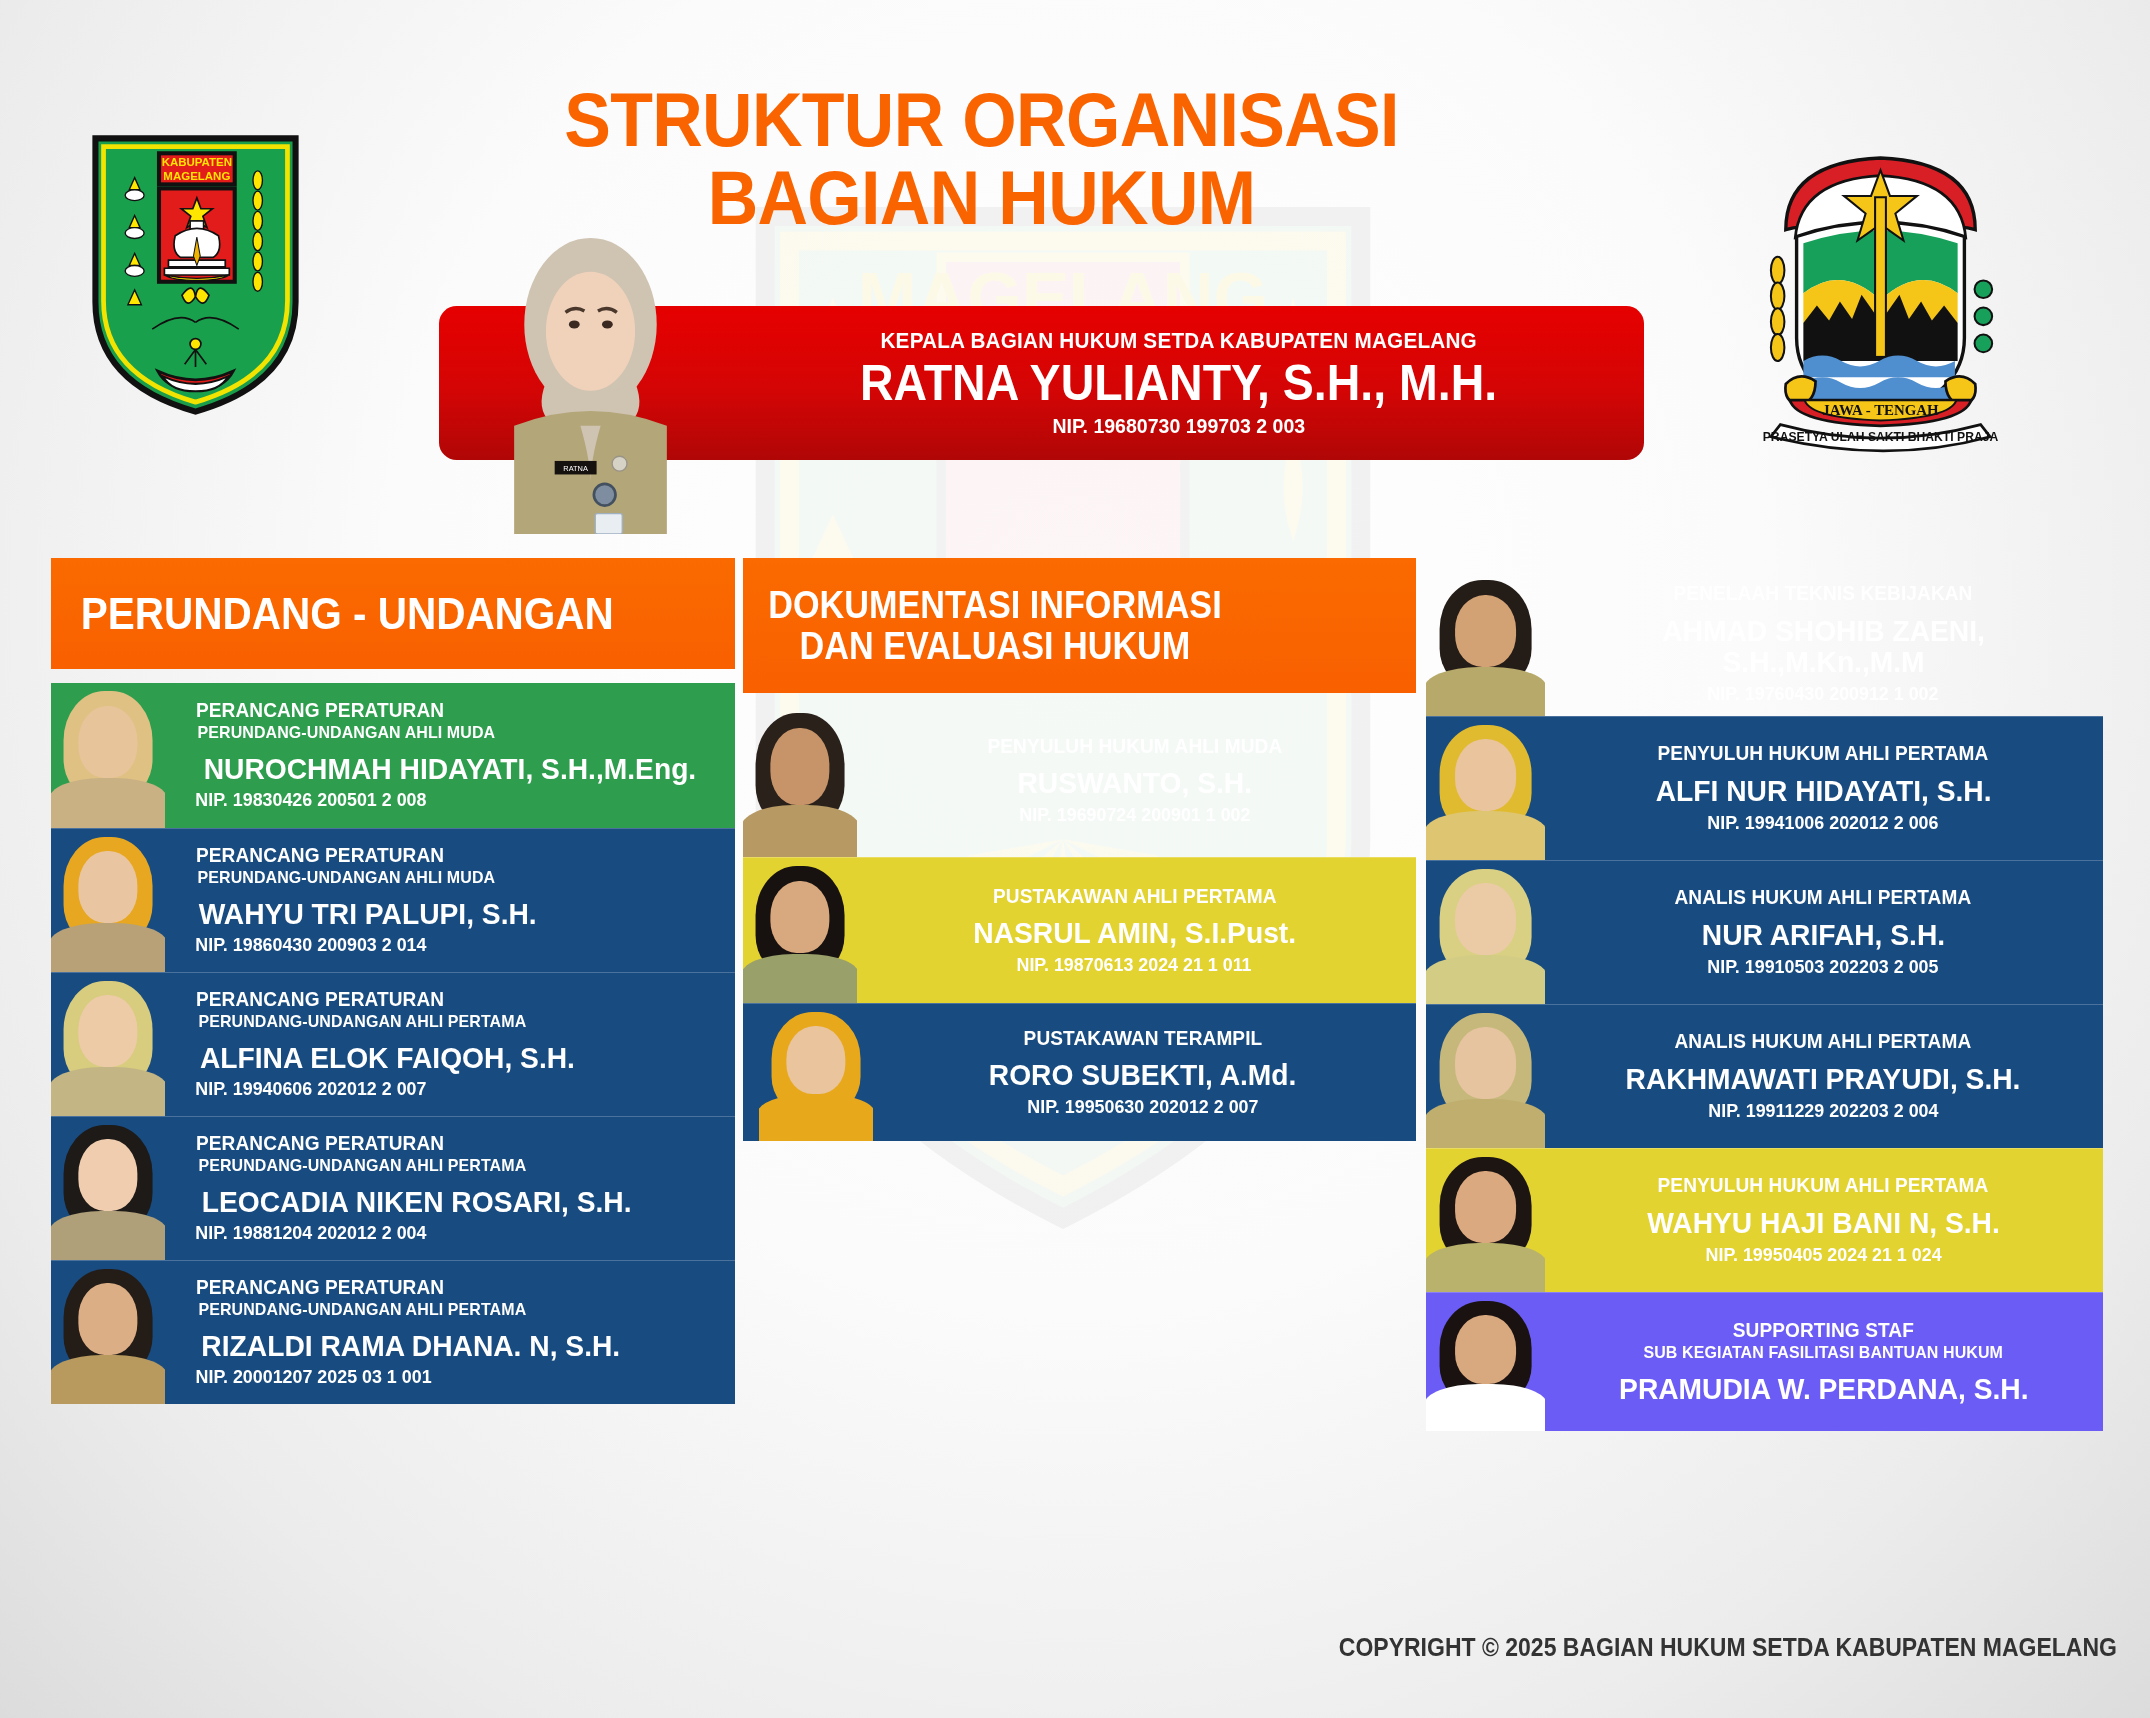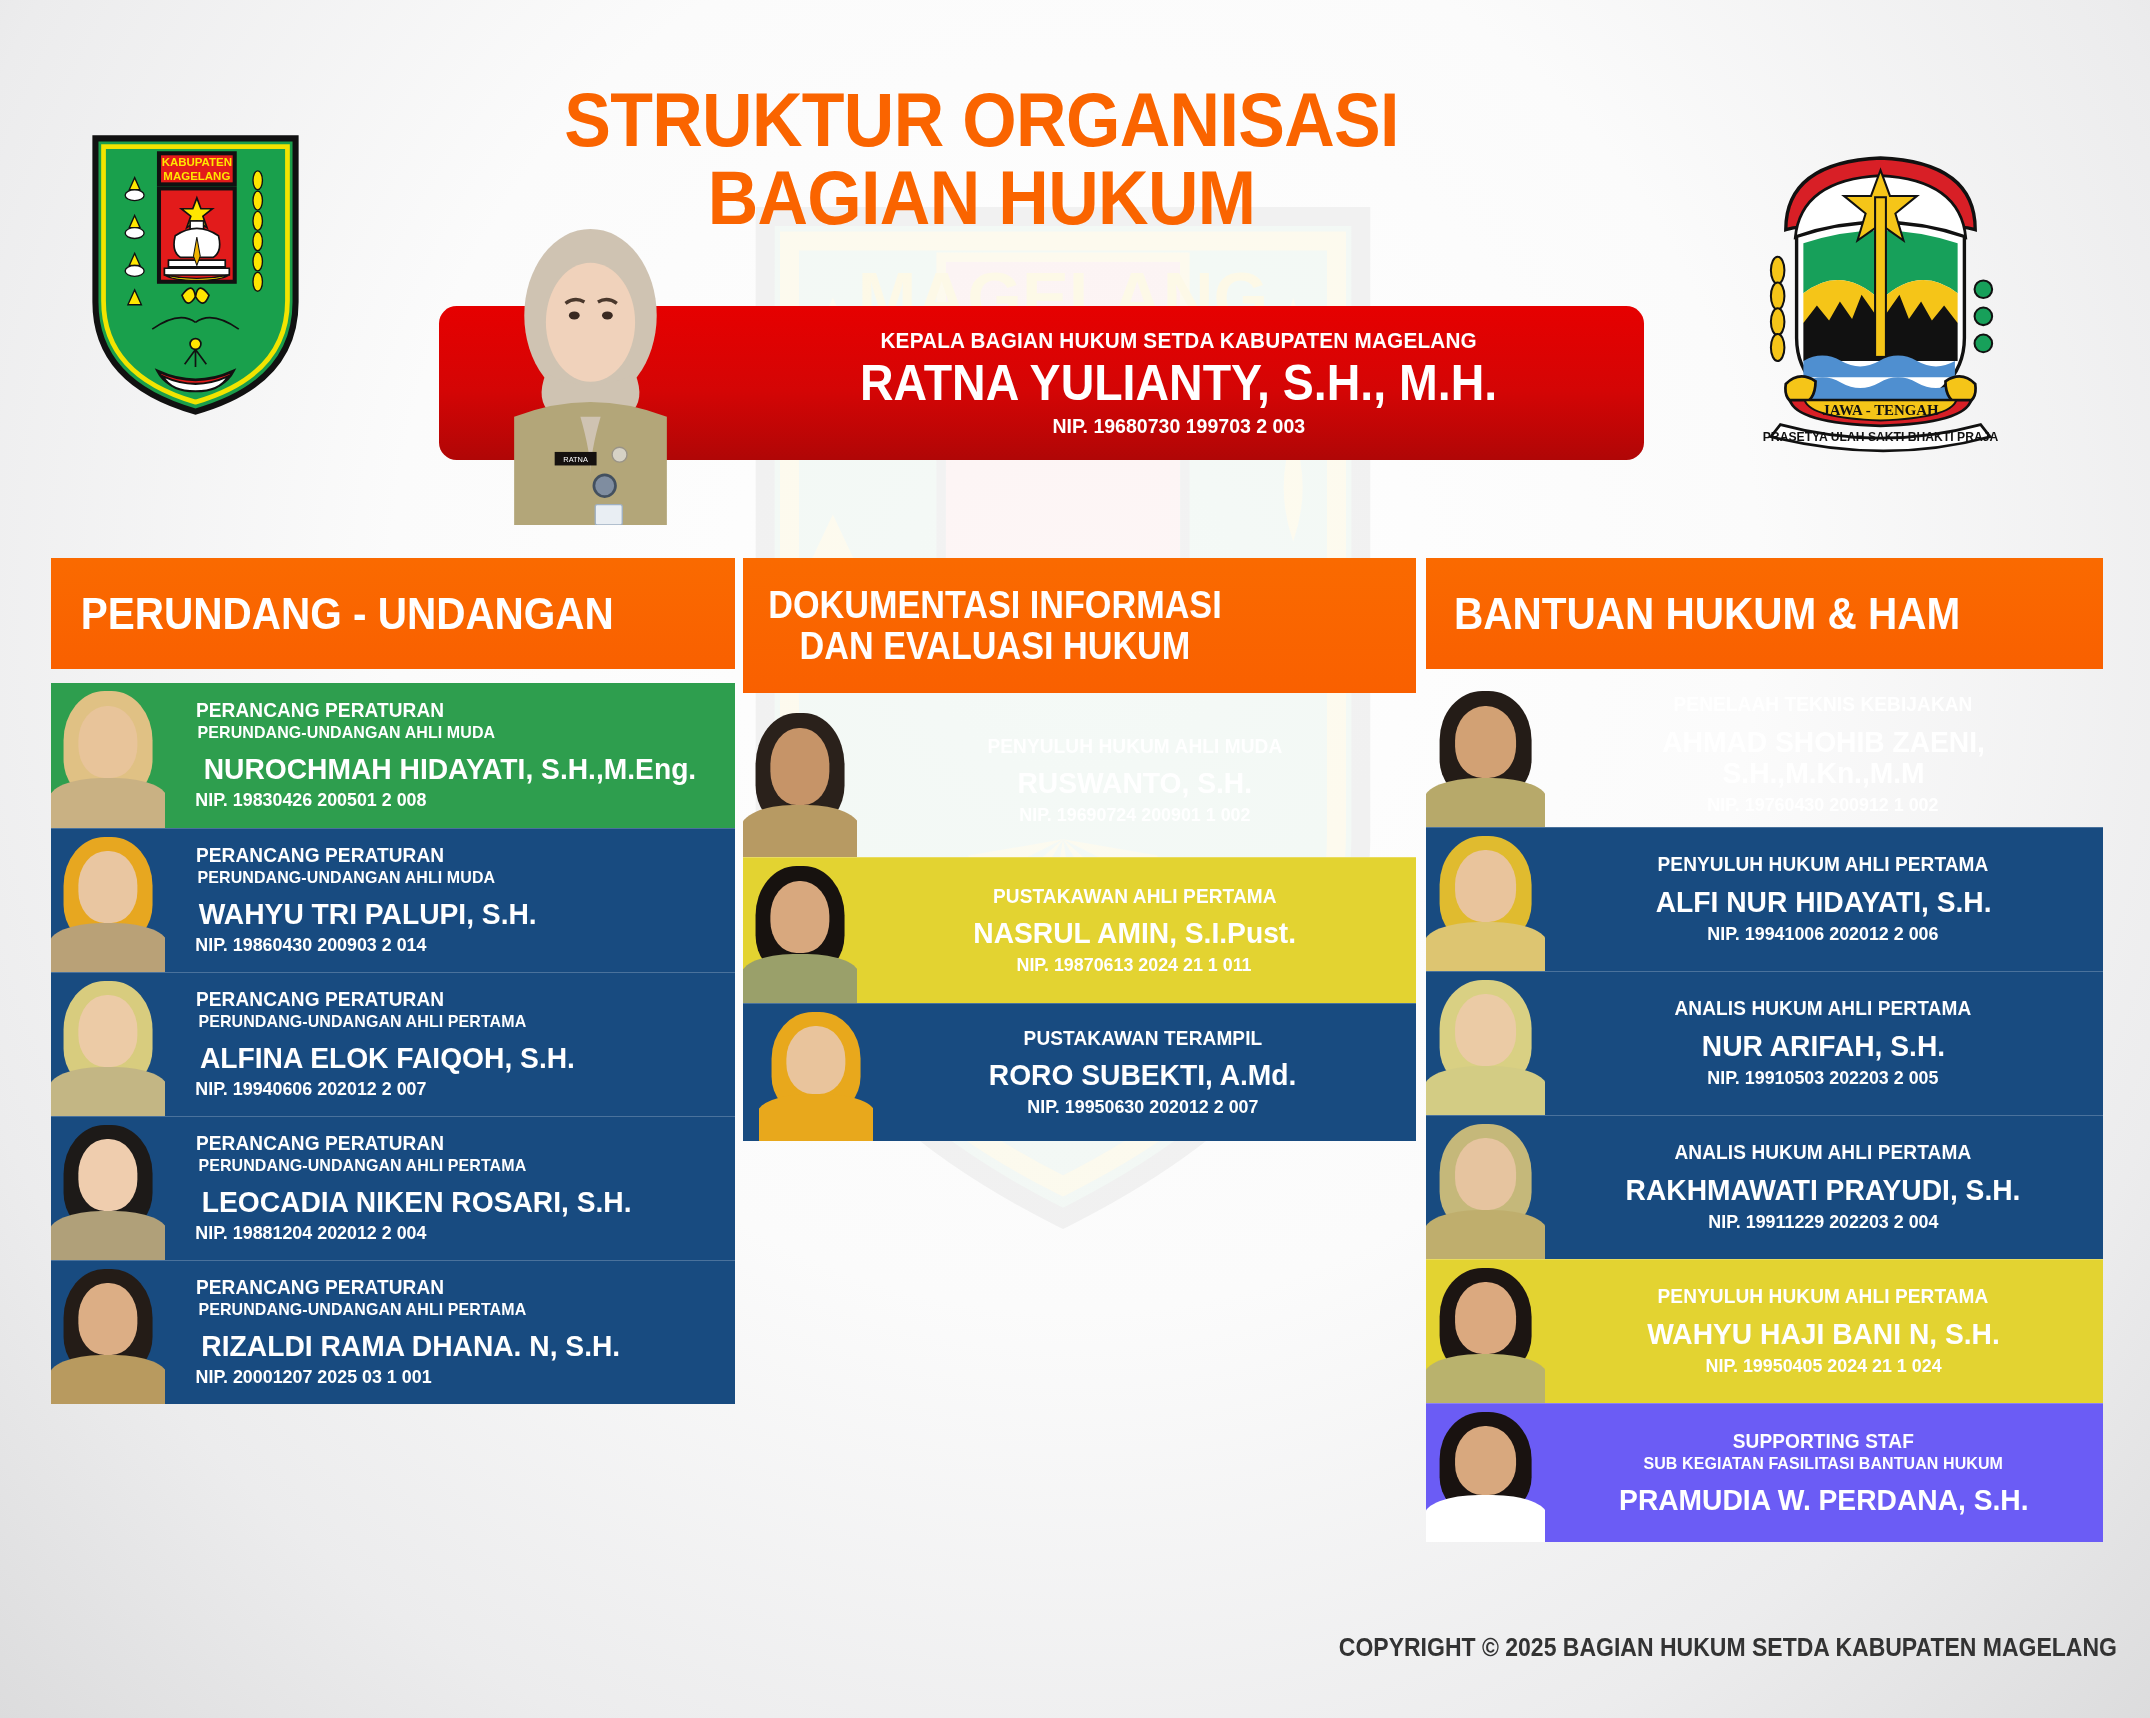--- a/index.html
+++ b/index.html
@@ -26,21 +26,21 @@
     font-size:76px; line-height:1.02; transform:scaleX(.92); transform-origin:center;
     white-space:nowrap;
   }
 
   
   .leader-card {
     position:absolute; left:439px; top:306px; width:1205px; height:154px;
     background: linear-gradient(180deg,#e60000 0%, #d40505 55%, #b00606 100%);
     border-radius:17.6px;
   }
-  .leader-photo { position:absolute; left:479px; top:214px; width:223px; height:311px; overflow:hidden; }
+  .leader-photo { position:absolute; left:479px; top:223px; width:223px; height:311px; overflow:hidden; }
   .leader-text { position:absolute; left:718px; top:306px; width:921px; height:154px;
      display:flex; flex-direction:column; align-items:center; justify-content:center; gap:2.7px; }
   .leader-role {
     color:#fff; font-weight:bold; font-size:22.3px; letter-spacing:0.2px;
     transform:scaleX(.93); white-space:nowrap;
   }
   .leader-name {
     color:#fff; font-weight:bold; font-size:50px; line-height:1.02;
     transform:scaleX(.93); white-space:nowrap; margin-top:1.4px;
   }
@@ -411,23 +411,20 @@
           <div class="card-body cen">
             <div class="role">PUSTAKAWAN TERAMPIL</div>
             <div class="pname">RORO SUBEKTI, A.Md.</div>
             <div class="pnip">NIP. 19950630 202012 2 007</div>
           </div>
         </div>
       </div>
   </div>
 
   <div class="col col3">
-    <div class="col-head">
-      <div class="ch-txt">BANTUAN HUKUM &amp; HAM</div>
-    </div>
     <div class="cards">
         <div class="card c-green_alt">
           <div class="card-photo">
             <div class="ph">
               <div class="veil" style="background:#241c17"></div>
               <div class="head" style="background:#d2a174"></div>
               <div class="body" style="background:#b7a96a"></div>
             </div>
           </div>
           <div class="card-body cen">

